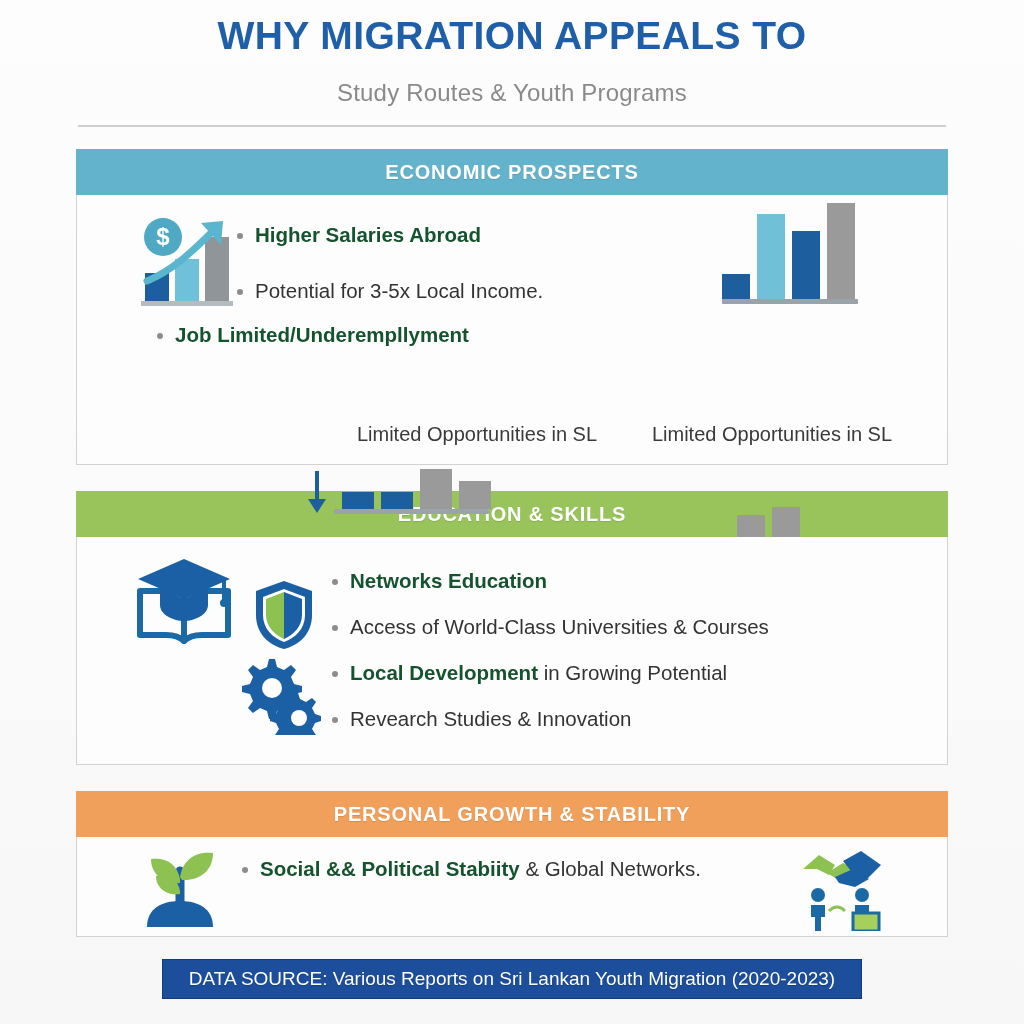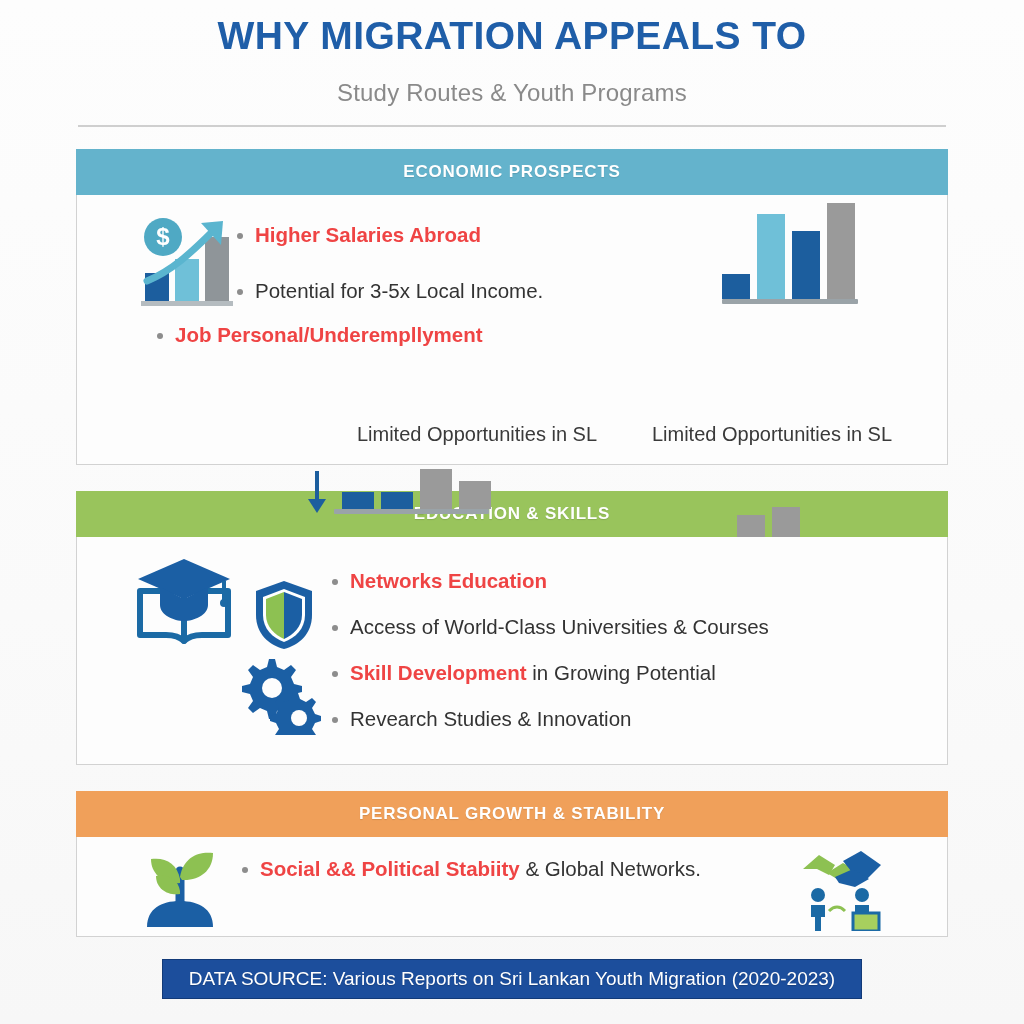--- a/index.html
+++ b/index.html
@@ -41,42 +41,42 @@
   }
 
   
   .section { width: 872px; margin: 0 auto; }
   .sec-gap-1 { height: 22px; }
   .sec-gap { height: 26px; }
   .sec-head {
     height: 46px;
     display: flex; align-items: center; justify-content: center;
     color: #ffffff;
-    font-size: 17px;
+    font-size: 20px;
     font-weight: 700;
     letter-spacing: 0.8px;
     text-transform: uppercase;
     text-shadow: 0 1px 1px rgba(0,0,0,.12);
   }
   .sec-body {
     background: #fdfdfd;
     border: 1px solid #d2d2d2;
     border-top: none;
     position: relative;
   }
 
   
   .bullet-row { display: flex; align-items: flex-start; }
   .dot {
     width: 6px; height: 6px; border-radius: 50%;
     background: #8d8d8d;
     margin: 10px 12px 0 0;
     flex: 0 0 auto;
   }
-  .b-strong { font-weight: 700; color: #ef4444; font-size: 20.5px; }
+  .b-strong { font-weight: 700; color: #14532d; font-size: 20.5px; }
   .b-norm   { font-weight: 400; color: #333333; font-size: 20.5px; }
 
   
   .s1-body { height: 270px; }
   .s1-icon { position: absolute; left: 60px; top: 20px; }
   .s1-text { position: absolute; left: 160px; top: 28px; width: 430px; }
   .s1-text .bullet-row + .bullet-row { margin-top: 32px; }
   .s1-chart-tr { position: absolute; left: 645px; top: 8px; }
   .s1-row2 { position: absolute; left: 80px; top: 128px; width: 500px; }
   .s1-mid-chart { position: absolute; left: 265px; top: 165px; }
@@ -170,21 +170,21 @@
           <div class="bar" style="width:28px;height:85px;background:#6fc0d8"></div>
           <div class="bar" style="width:28px;height:68px;background:#1c5e9e"></div>
           <div class="bar" style="width:28px;height:96px;background:#9a9a9a"></div>
         </div>
         <div class="base" style="width:136px"></div>
       </div>
 
       <div class="s1-row2">
         <div class="bullet-row">
           <span class="dot"></span>
-          <span class="b-strong">Job Personal/Underempllyment</span>
+          <span class="b-strong">Job Limited/Underempllyment</span>
         </div>
       </div>
 
       <div class="chart s1-mid-chart">
         <svg class="arrow-dn" style="left:-38px;top:8px" width="26" height="46" viewBox="0 0 26 46">
           <line x1="13" y1="2" x2="13" y2="34" stroke="#1c5e9e" stroke-width="4"></line>
           <path d="M4 30 L13 44 L22 30 Z" fill="#1c5e9e"></path>
         </svg>
         <div class="bars" style="height:48px">
           <div class="bar" style="width:32px;height:17px;background:#1c5e9e"></div>
@@ -252,21 +252,21 @@
           <span class="dot"></span>
           <span class="b-strong">Networks Education</span>
         </div>
         <div class="bullet-row">
           <span class="dot"></span>
           <span class="b-norm">Access of World-Class Universities &amp; Courses</span>
         </div>
         <div class="bullet-row">
           <span class="dot"></span>
           <span>
-            <span class="b-strong">Skill Development</span><span class="b-norm"> in Growing Potential</span>
+            <span class="b-strong">Local Development</span><span class="b-norm"> in Growing Potential</span>
           </span>
         </div>
         <div class="bullet-row">
           <span class="dot"></span>
           <span class="b-norm">Revearch Studies &amp; Innovation</span>
         </div>
       </div>
 
     </div>
   </div>

